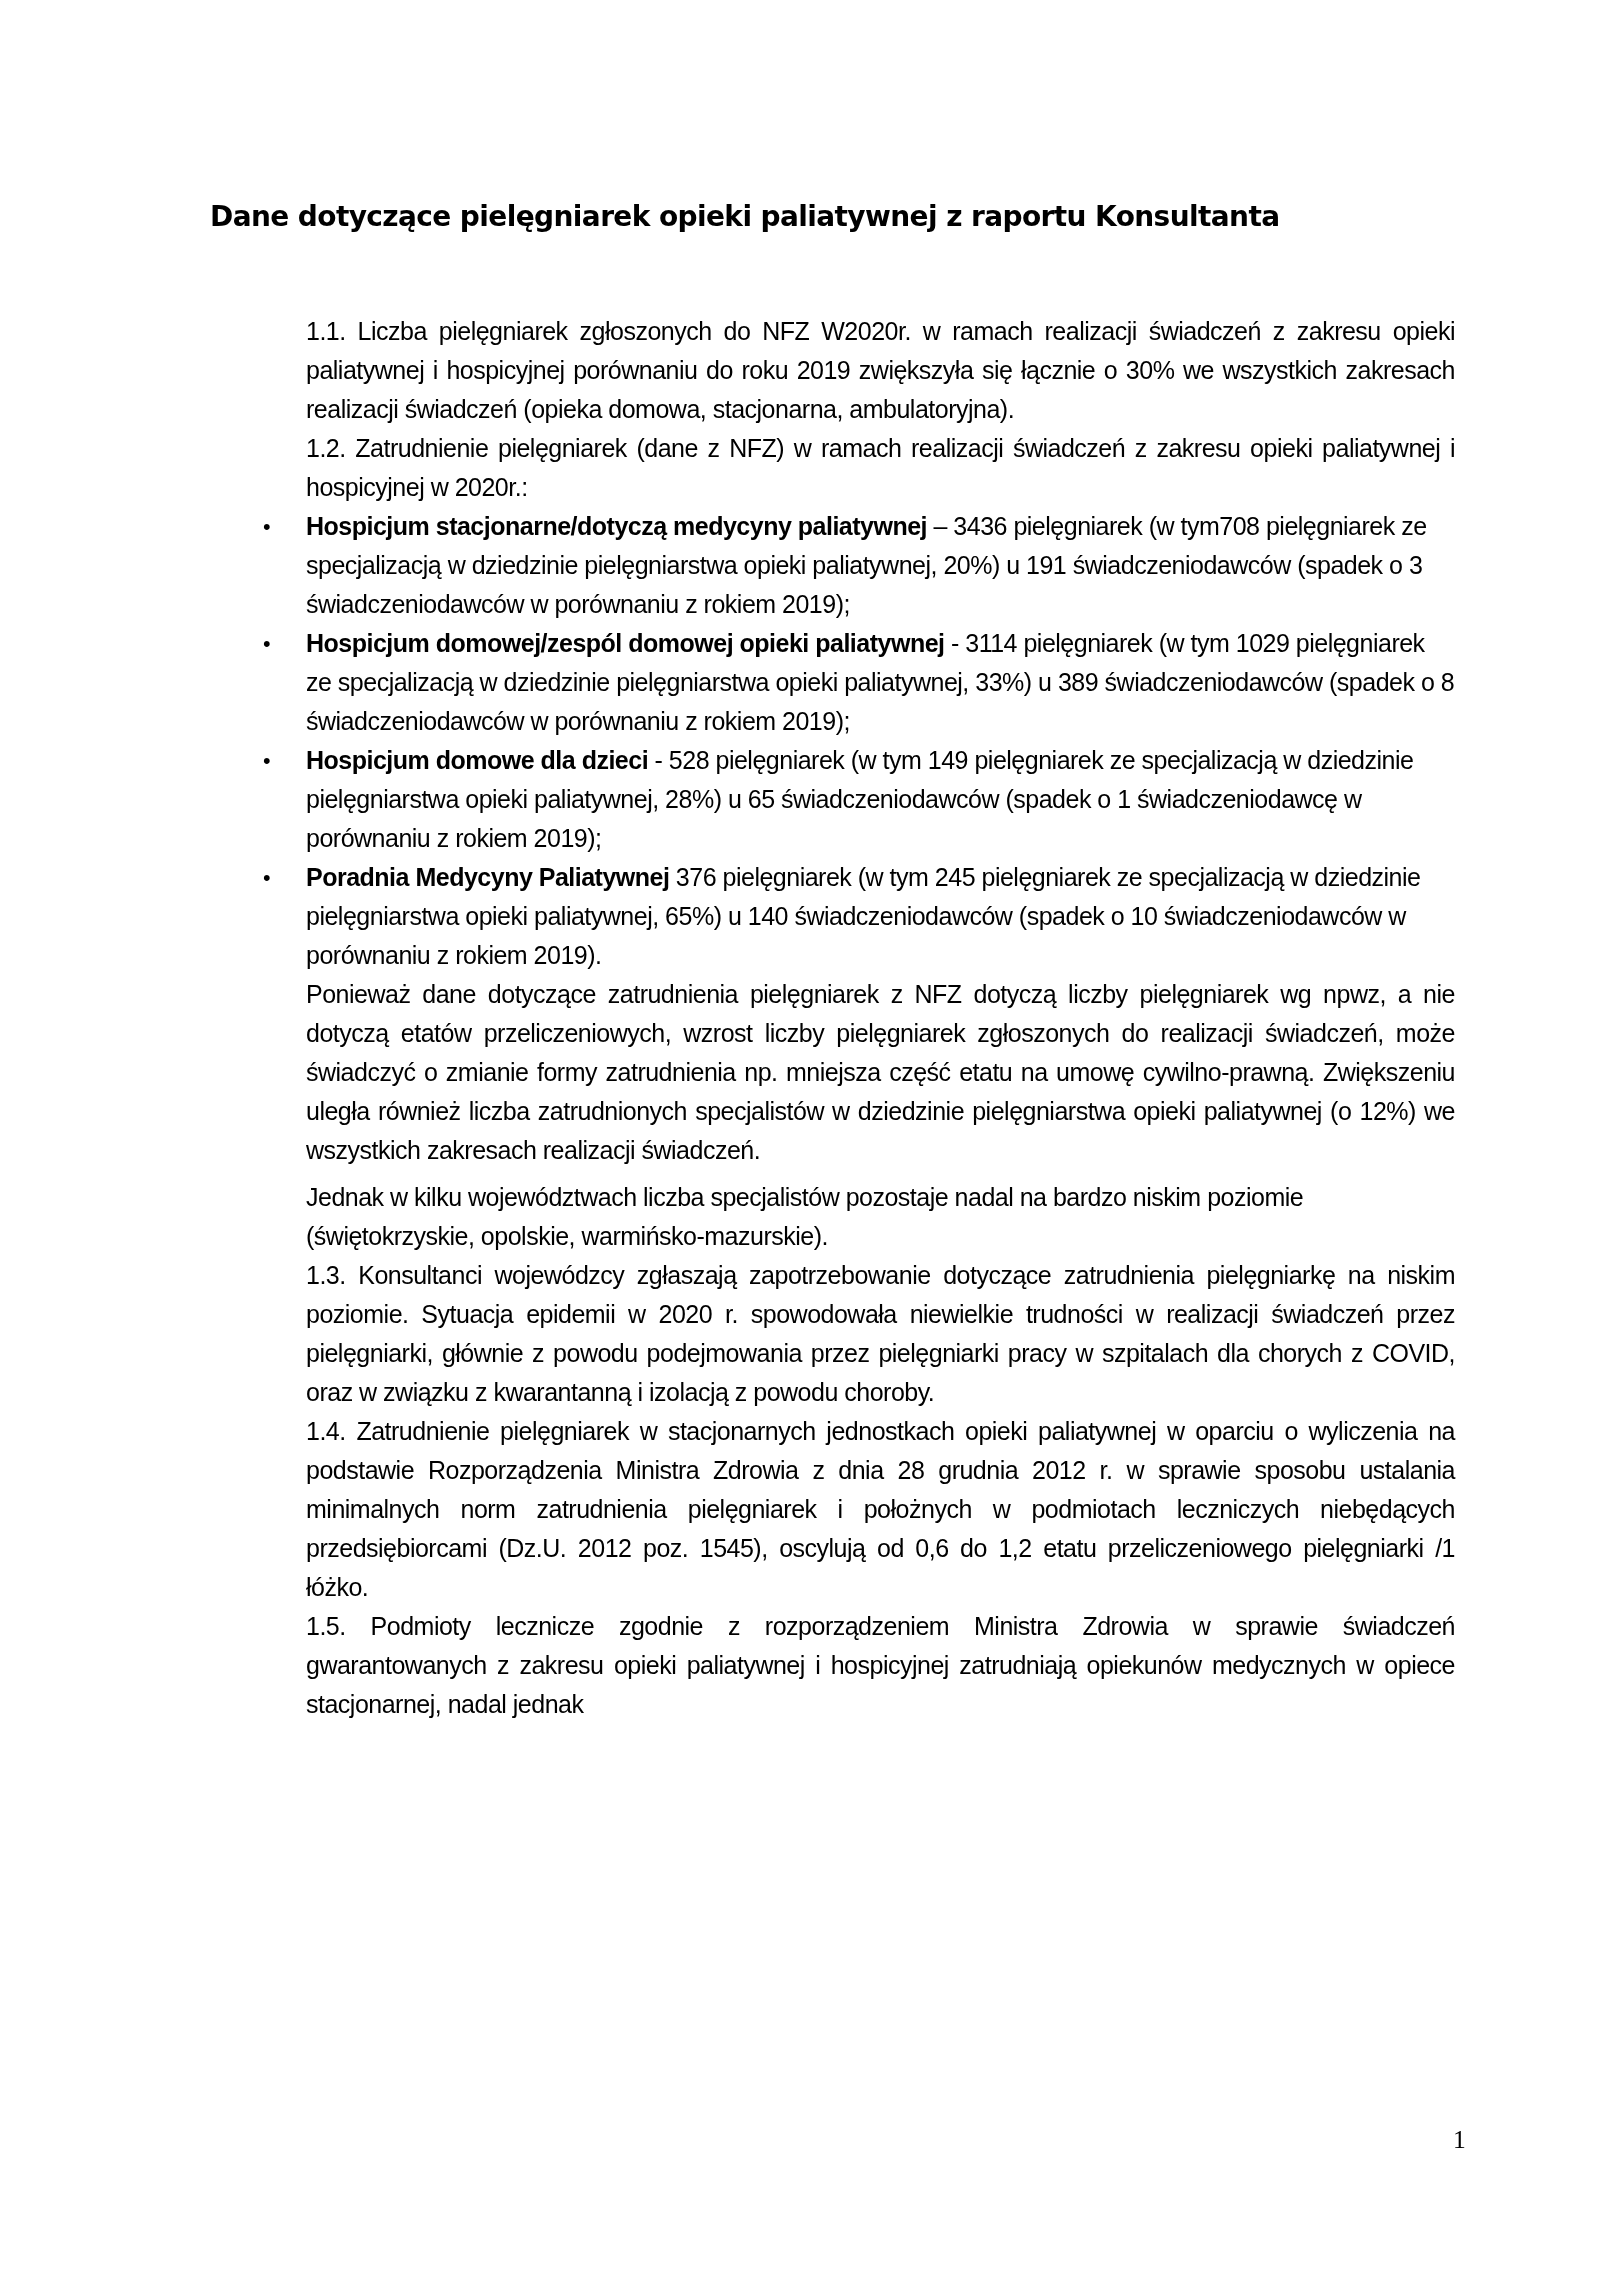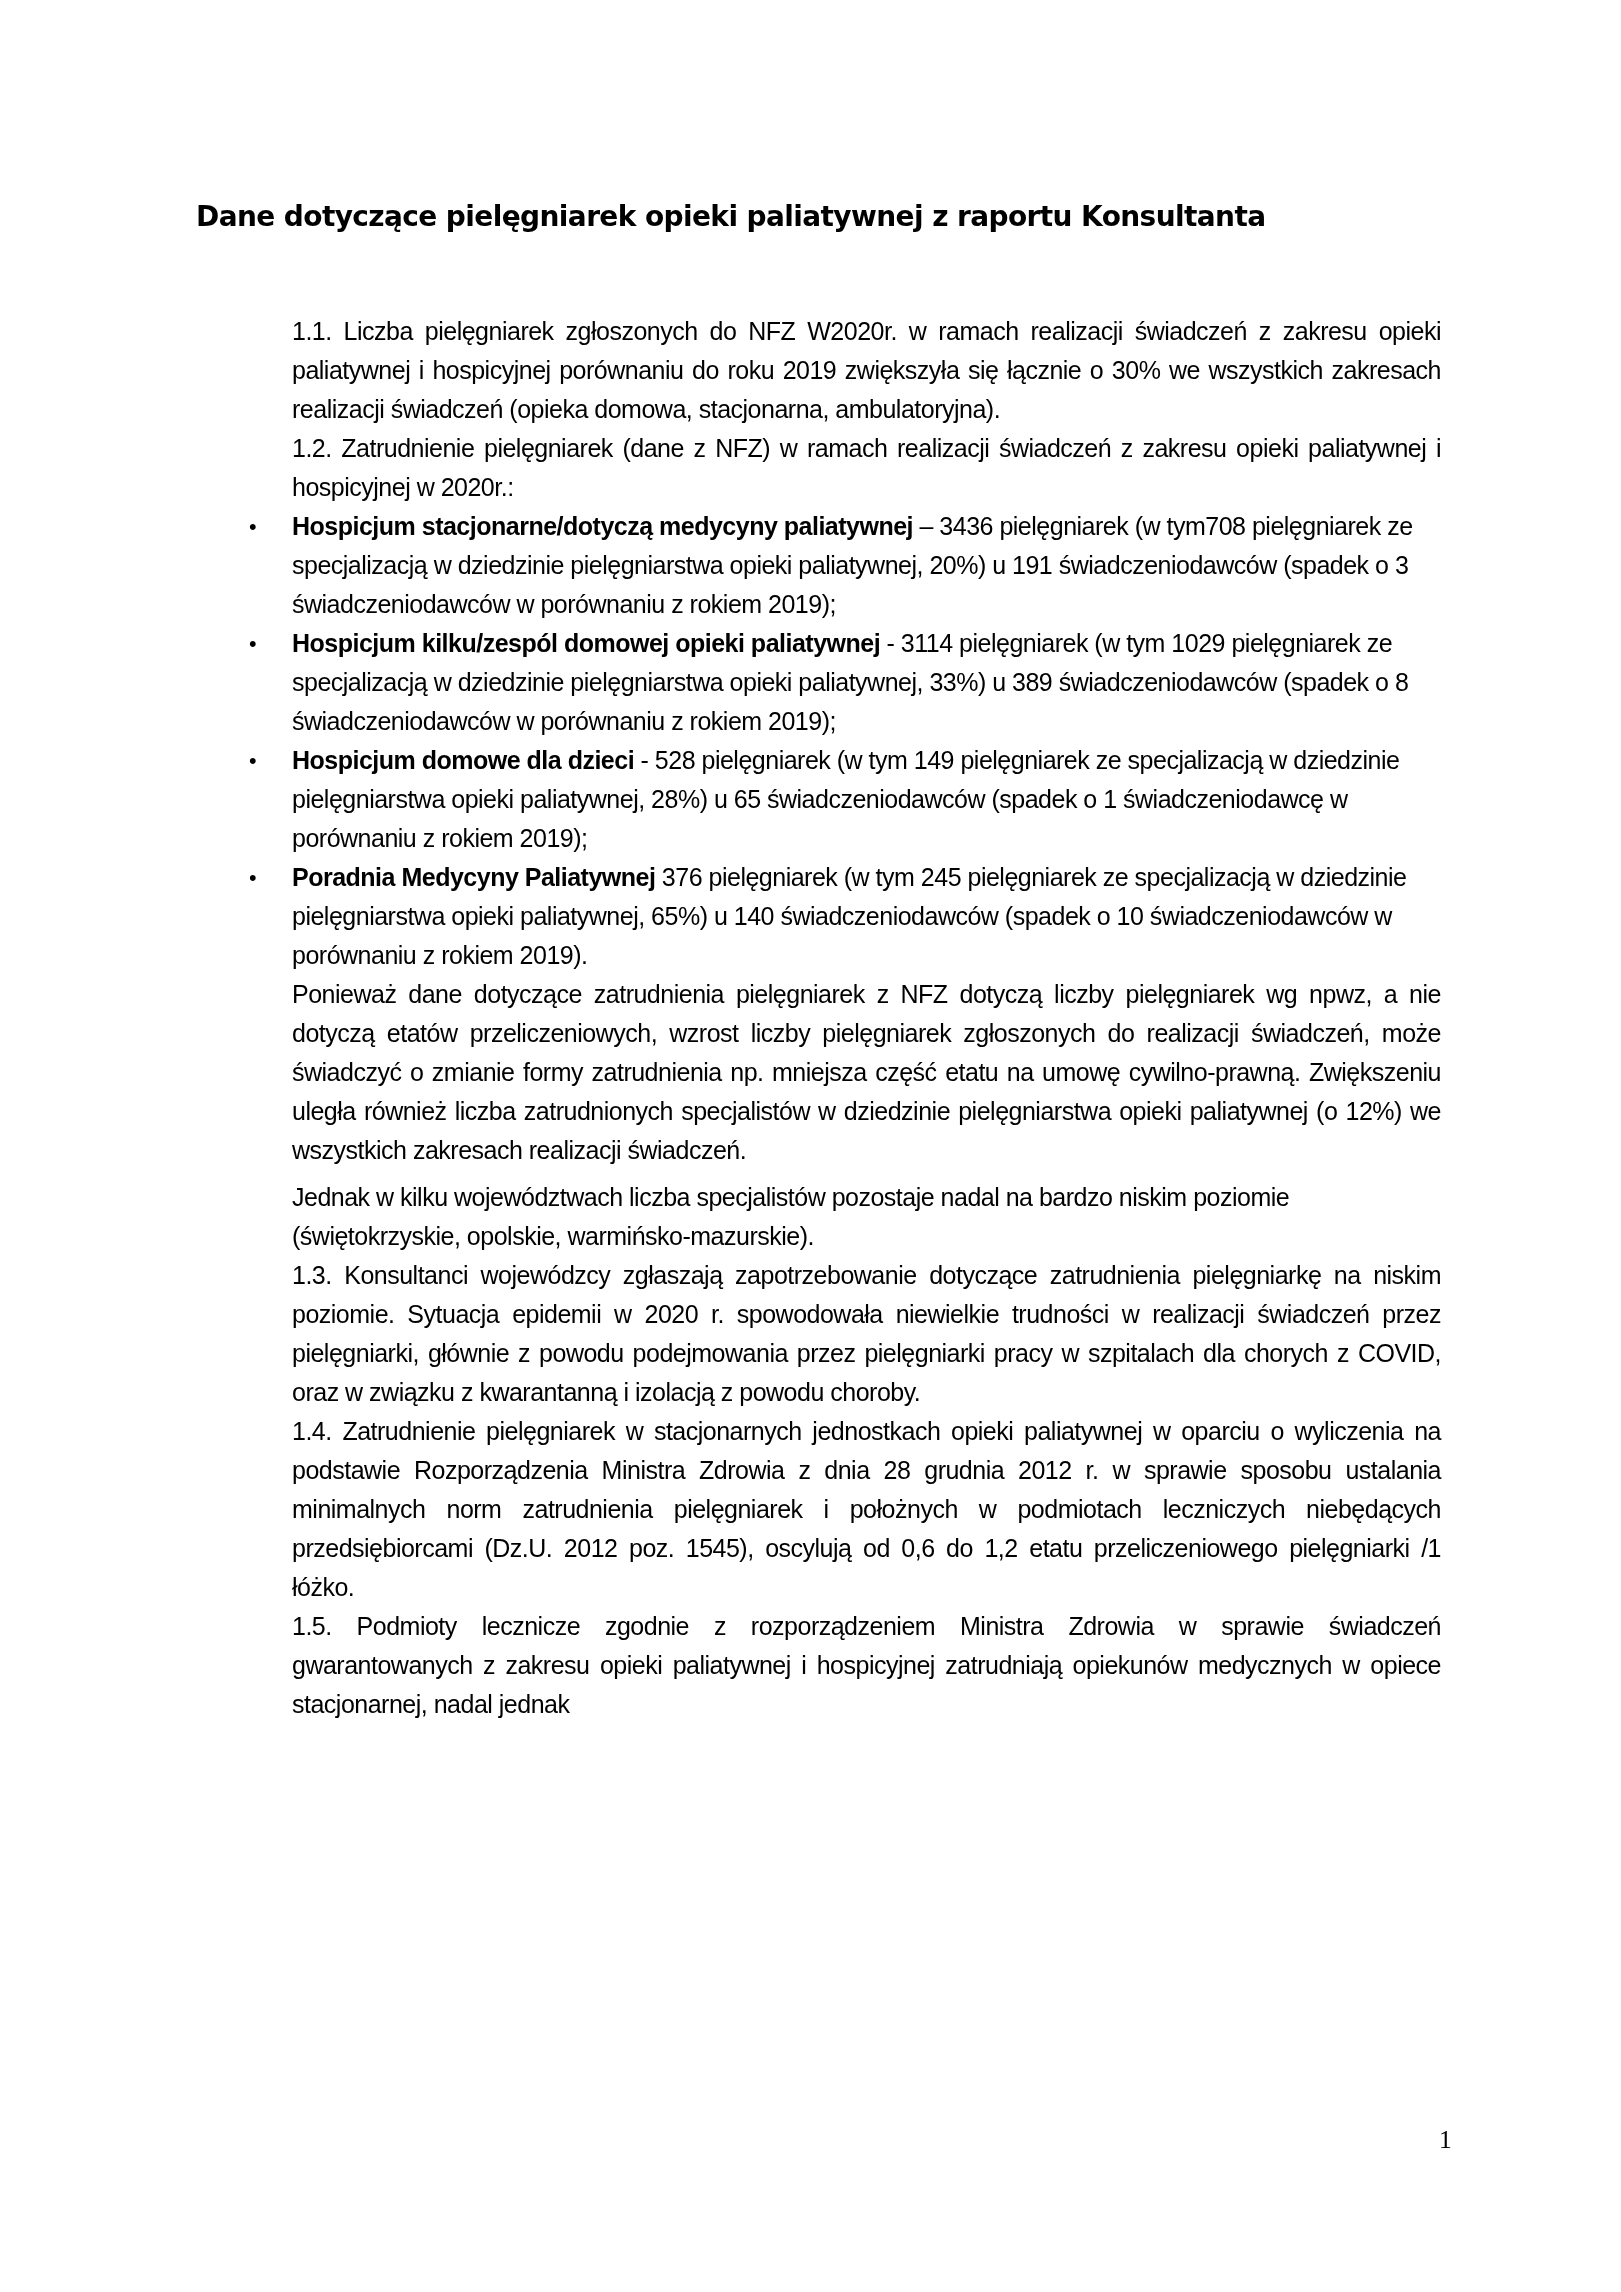--- a/index.html
+++ b/index.html
@@ -1,17 +1,17 @@
 <!DOCTYPE html>
 <html><head>
   <meta charset="utf-8">
   <style>
     html, body { margin: 0; padding: 0; background: #ffffff; }
     body { width: 1621px; height: 2293px; position: relative; overflow: hidden; color: #000; }
-    .page { position: absolute; left: 0; top: 0; width: 1409px; height: 2293px; }
+    .page { position: absolute; left: 14px; top: 0; width: 1409px; height: 2293px; }
     .title {
       position: absolute; left: 196px; top: 193px; width: 1274px;
       font-family: "DejaVu Sans", sans-serif; font-weight: bold;
       font-size: 28px; line-height: 48px; margin: 0; letter-spacing: -0.6px;
     }
     .body {
       position: absolute; left: 292px; top: 312px; width: 1149px;
       font-family: Liberation Sans, sans-serif; font-size: 25px; line-height: 39px;
       letter-spacing: -0.5px;
     }
@@ -40,21 +40,21 @@
     <p class="para">1.1. Liczba pielęgniarek zgłoszonych do NFZ W2020r. w ramach realizacji świadczeń z zakresu opieki paliatywnej i hospicyjnej porównaniu do roku 2019 zwiększyła się łącznie o 30% we wszystkich zakresach realizacji świadczeń (opieka domowa, stacjonarna, ambulatoryjna).</p>
     <p class="para">1.2. Zatrudnienie pielęgniarek (dane z NFZ) w ramach realizacji świadczeń z zakresu opieki paliatywnej i hospicyjnej w 2020r.:</p>
 
     <ul class="bullets">
       <li>
         <span class="dot">•</span>
         <span class="b">Hospicjum stacjonarne/dotyczą medycyny paliatywnej</span><span> – 3436 pielęgniarek (w tym708 pielęgniarek ze specjalizacją w dziedzinie pielęgniarstwa opieki paliatywnej, 20%) u 191 świadczeniodawców (spadek o 3 świadczeniodawców w porównaniu z rokiem 2019);</span>
       </li>
       <li>
         <span class="dot">•</span>
-        <span class="b">Hospicjum kilku/zespól domowej opieki paliatywnej</span><span> - 3114 pielęgniarek (w tym 1029 pielęgniarek ze specjalizacją w dziedzinie pielęgniarstwa opieki paliatywnej, 33%) u 389 świadczeniodawców (spadek o 8 świadczeniodawców w porównaniu z rokiem 2019);</span>
+        <span class="b">Hospicjum domowej/zespól domowej opieki paliatywnej</span><span> - 3114 pielęgniarek (w tym 1029 pielęgniarek ze specjalizacją w dziedzinie pielęgniarstwa opieki paliatywnej, 33%) u 389 świadczeniodawców (spadek o 8 świadczeniodawców w porównaniu z rokiem 2019);</span>
       </li>
       <li>
         <span class="dot">•</span>
         <span class="b">Hospicjum domowe dla dzieci</span><span> - 528 pielęgniarek (w tym 149 pielęgniarek ze specjalizacją w dziedzinie pielęgniarstwa opieki paliatywnej, 28%) u 65 świadczeniodawców (spadek o 1 świadczeniodawcę w porównaniu z rokiem 2019);</span>
       </li>
       <li>
         <span class="dot">•</span>
         <span class="b">Poradnia Medycyny Paliatywnej</span><span> 376 pielęgniarek (w tym 245 pielęgniarek ze specjalizacją w dziedzinie pielęgniarstwa opieki paliatywnej, 65%) u 140 świadczeniodawców (spadek o 10 świadczeniodawców w porównaniu z rokiem 2019).</span>
       </li>
     </ul>

